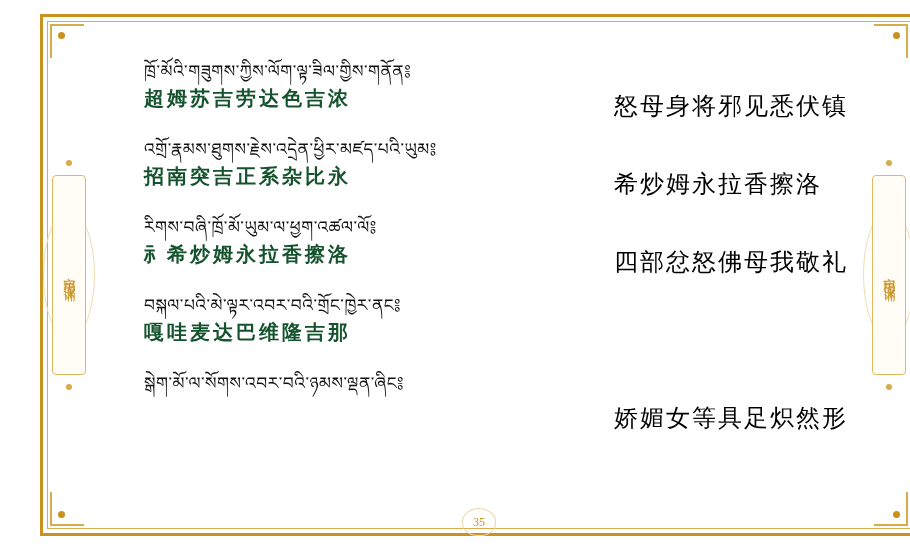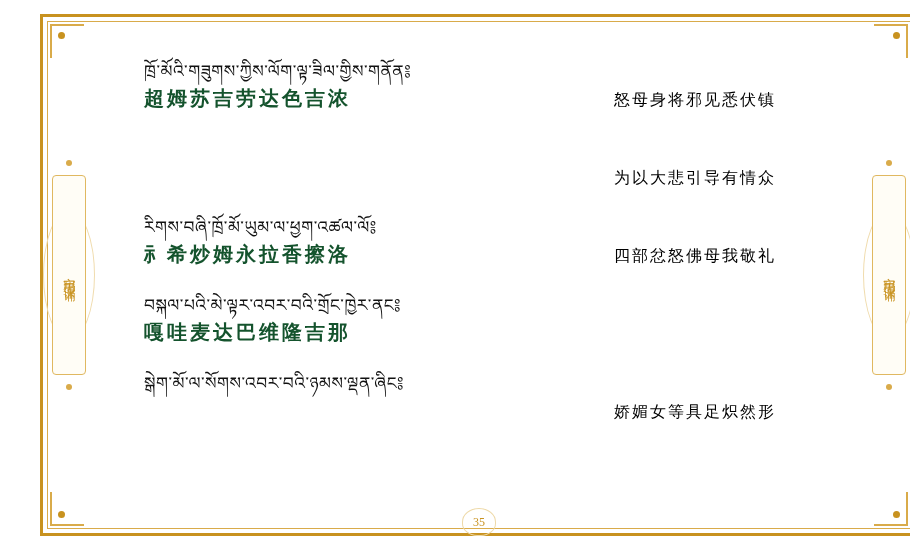--- a/index.html
+++ b/index.html
@@ -172,21 +172,21 @@
     color: #14532d;
     letter-spacing: 3px;
     margin-top: 2px;
     white-space: nowrap;
   }
   .verse-right {
     position: absolute;
     left: 470px;
     top: 30px;
     font-family: "DejaVu Sans", sans-serif;
-    font-size: 16px;
+    font-size: 24px;
     color: #000000;
     letter-spacing: 2px;
     white-space: nowrap;
   }
 
   
   .page-number {
     position: absolute;
     left: 50%;
     bottom: 14px;
@@ -259,21 +259,25 @@
 
       <div class="verse">
         <div class="verse-left">
           <div class="tibetan">ཁྲོ་མོའི་གཟུགས་ཀྱིས་ལོག་ལྟ་ཟིལ་གྱིས་གནོན༔</div>
           <div class="translit">超姆苏吉劳达色吉浓</div>
         </div>
         <div class="verse-right">怒母身将邪见悉伏镇</div>
       </div>
 
       <div class="verse">
-        <div class="verse-right">为以大悲引导有情众</div>
+        <div class="verse-left">
+          <div class="tibetan">འགྲོ་རྣམས་ཐུགས་རྗེས་འདྲེན་ཕྱིར་མཛད་པའི་ཡུམ༔</div>
+          <div class="translit">招南突吉正系杂比永</div>
+        </div>
+        <div class="verse-right">希炒姆永拉香擦洛</div>
       </div>
 
       <div class="verse">
         <div class="verse-left">
           <div class="tibetan">རིགས་བཞི་ཁྲོ་མོ་ཡུམ་ལ་ཕྱག་འཚལ་ལོ༔</div>
           <div class="translit">⺬希炒姆永拉香擦洛</div>
         </div>
         <div class="verse-right">四部忿怒佛母我敬礼</div>
       </div>
 

